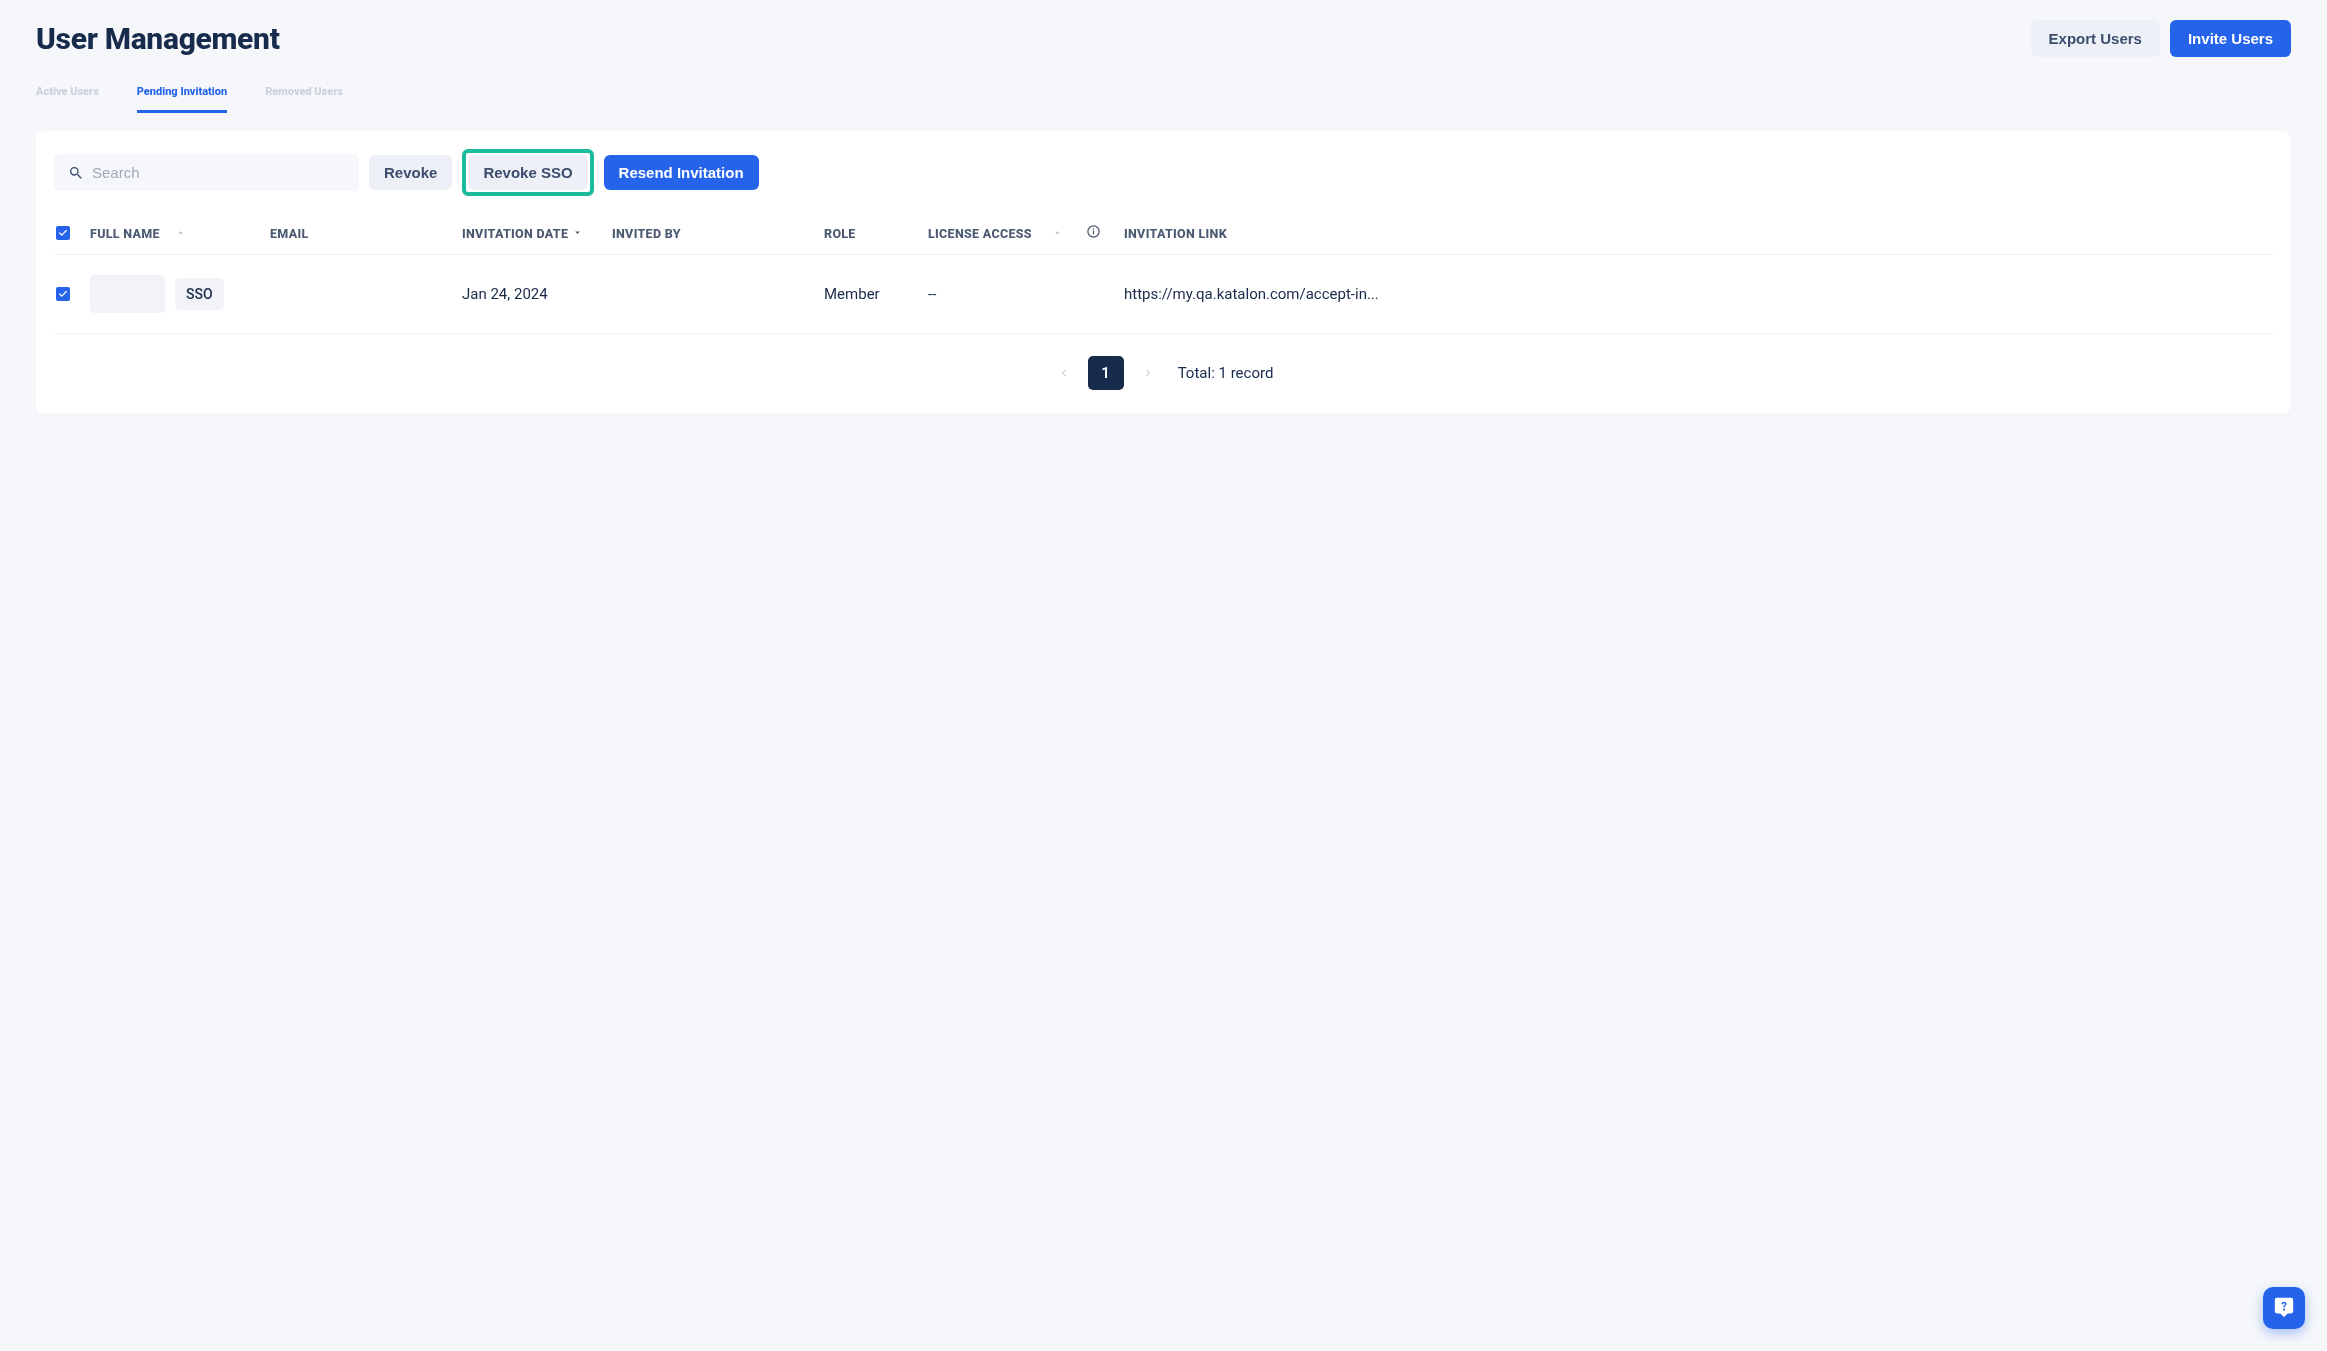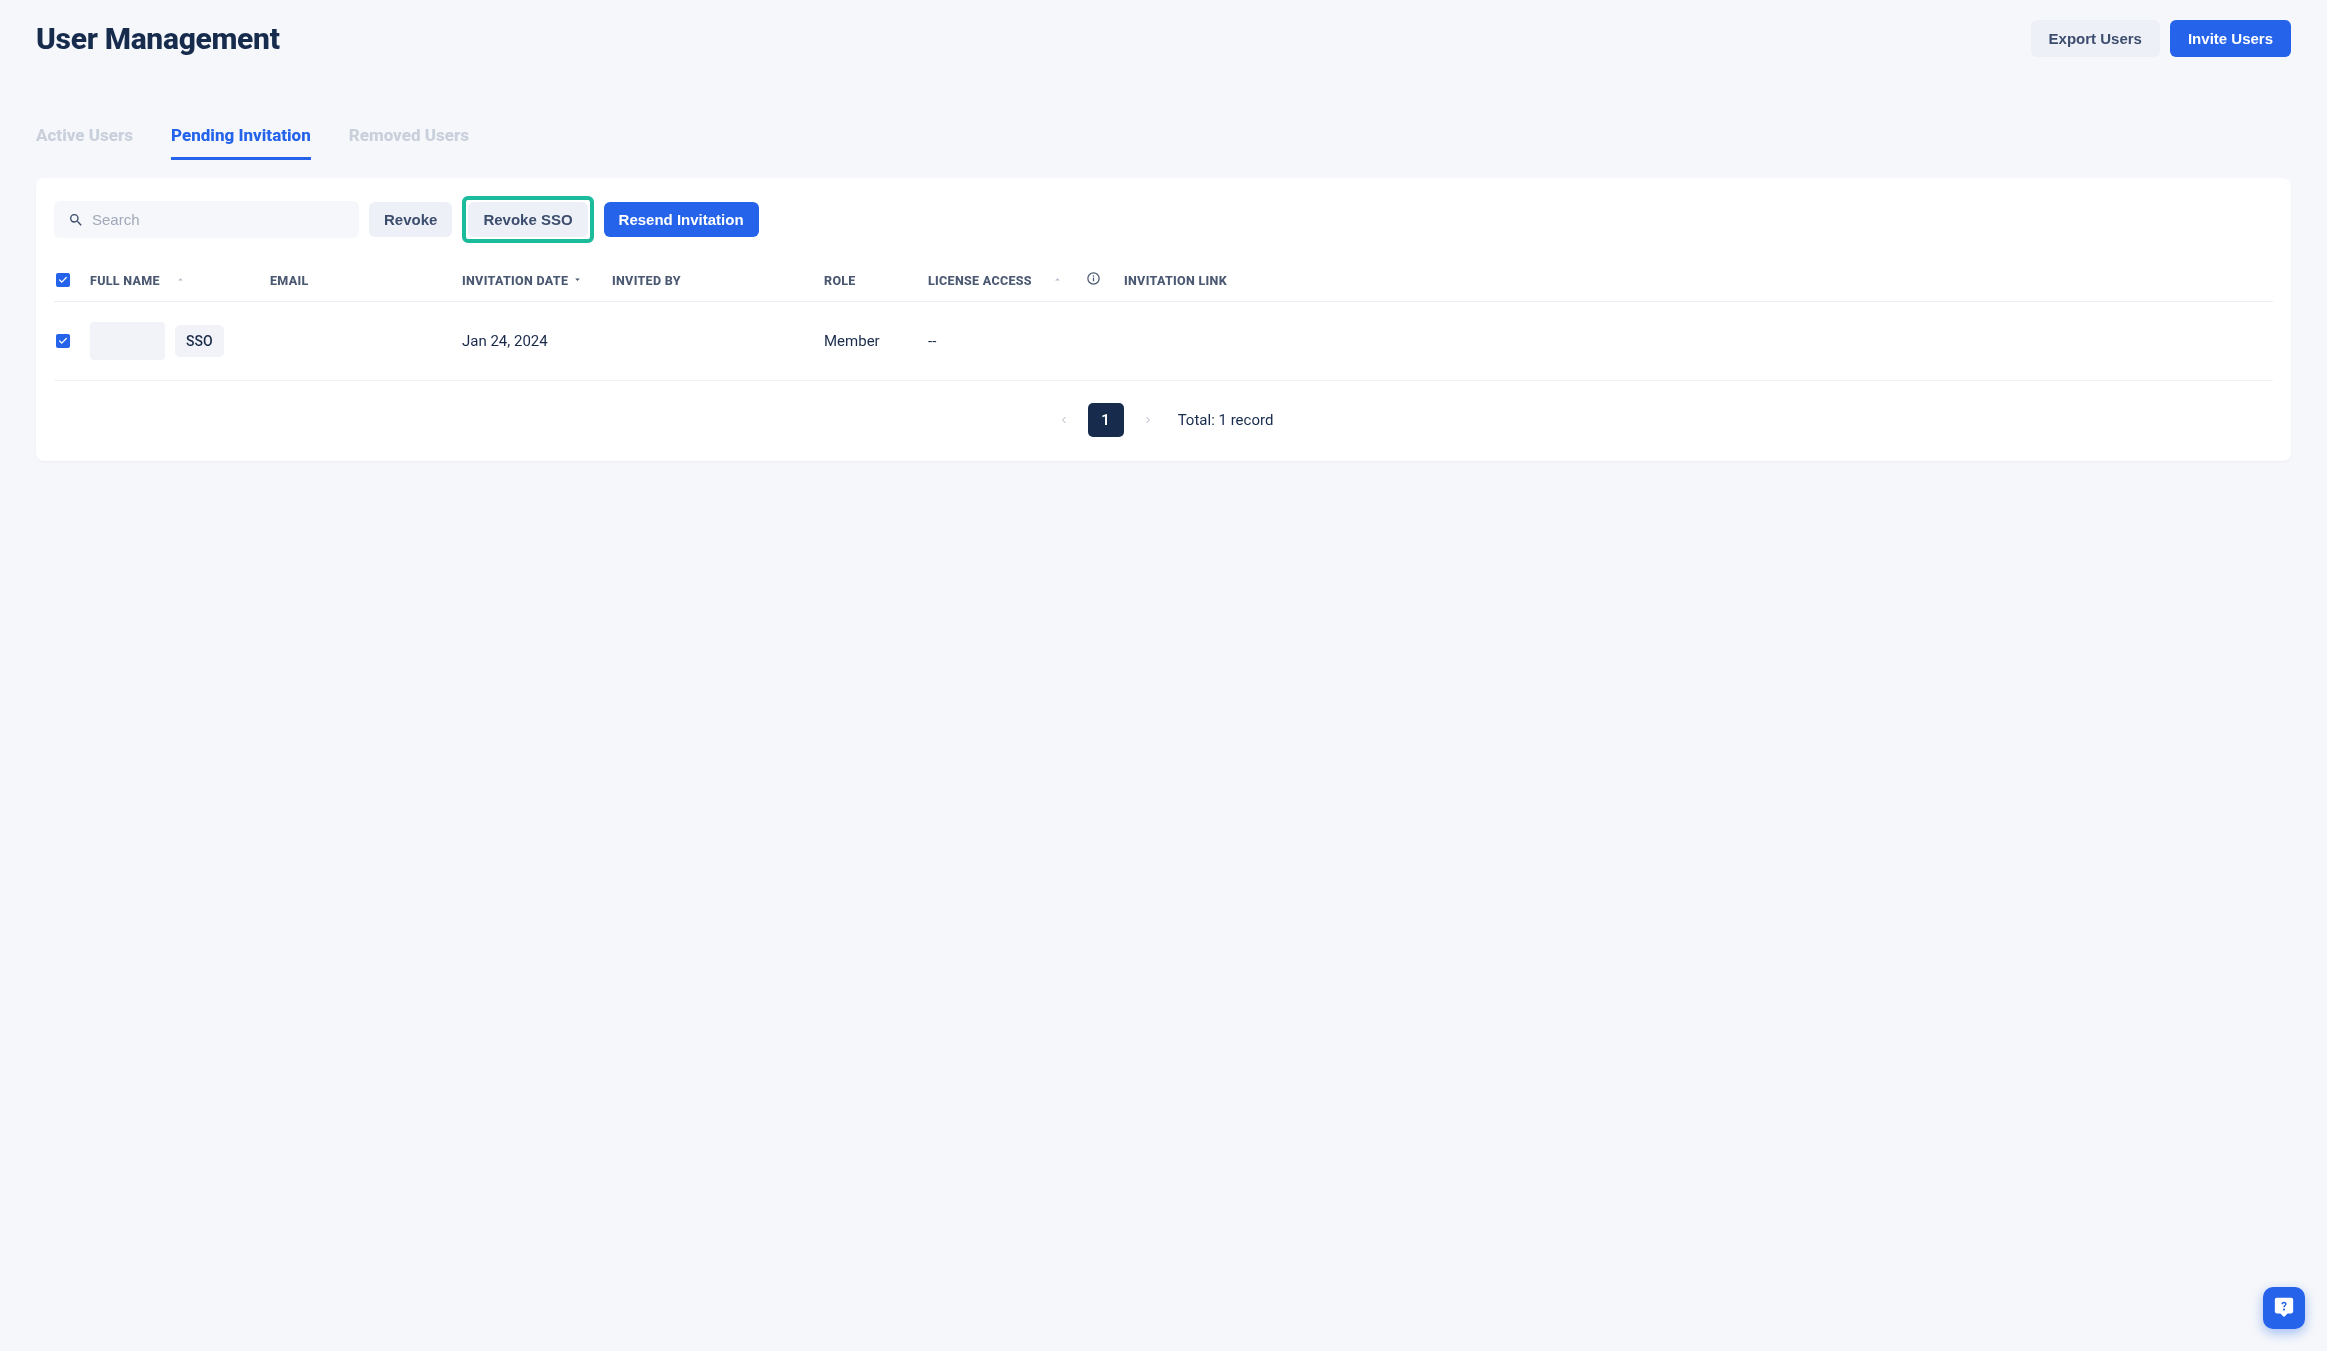--- a/index.html
+++ b/index.html
@@ -45,27 +45,26 @@
     color: #fff;
   }
   .tabs {
     display: flex;
     gap: 38px;
     border-bottom: none;
     margin-bottom: 18px;
     padding-left: 0;
   }
   .tab {
-    font-size: 17px;
+    font-size: 11px;
     font-weight: 800;
     color: #c9d0dc;
     padding-bottom: 12px;
     cursor: pointer;
     border-bottom: 3px solid transparent;
-    margin-top: 40px;
   }
   .tab.active {
     color: #2563eb;
     border-bottom: 3px solid #2563eb;
   }
   .card {
     background: #fff;
     border-radius: 8px;
     padding: 18px 18px 24px 18px;
     box-shadow: 0 1px 2px rgba(0,0,0,0.04);
@@ -318,20 +317,21 @@
       </div>
       <div class="col-email">
         <span class="redact em"></span>
       </div>
       <div class="col-date">Jan 24, 2024</div>
       <div class="col-invby">
         <span class="redact iv"></span>
       </div>
       <div class="col-role">Member</div>
       <div class="col-lic">--</div>
+      <div class="col-link"><span class="link-text">https://my.qa.katalon.com/accept-in...</span></div>
     </div>
 
     <div class="pagination">
       <div class="pag-nav">
         <span class="pag-btn">
           <svg viewBox="0 0 24 24">
               <polyline points="15 18 9 12 15 6"></polyline>
             </svg>
         </span>
         <span class="pag-num">1</span>

